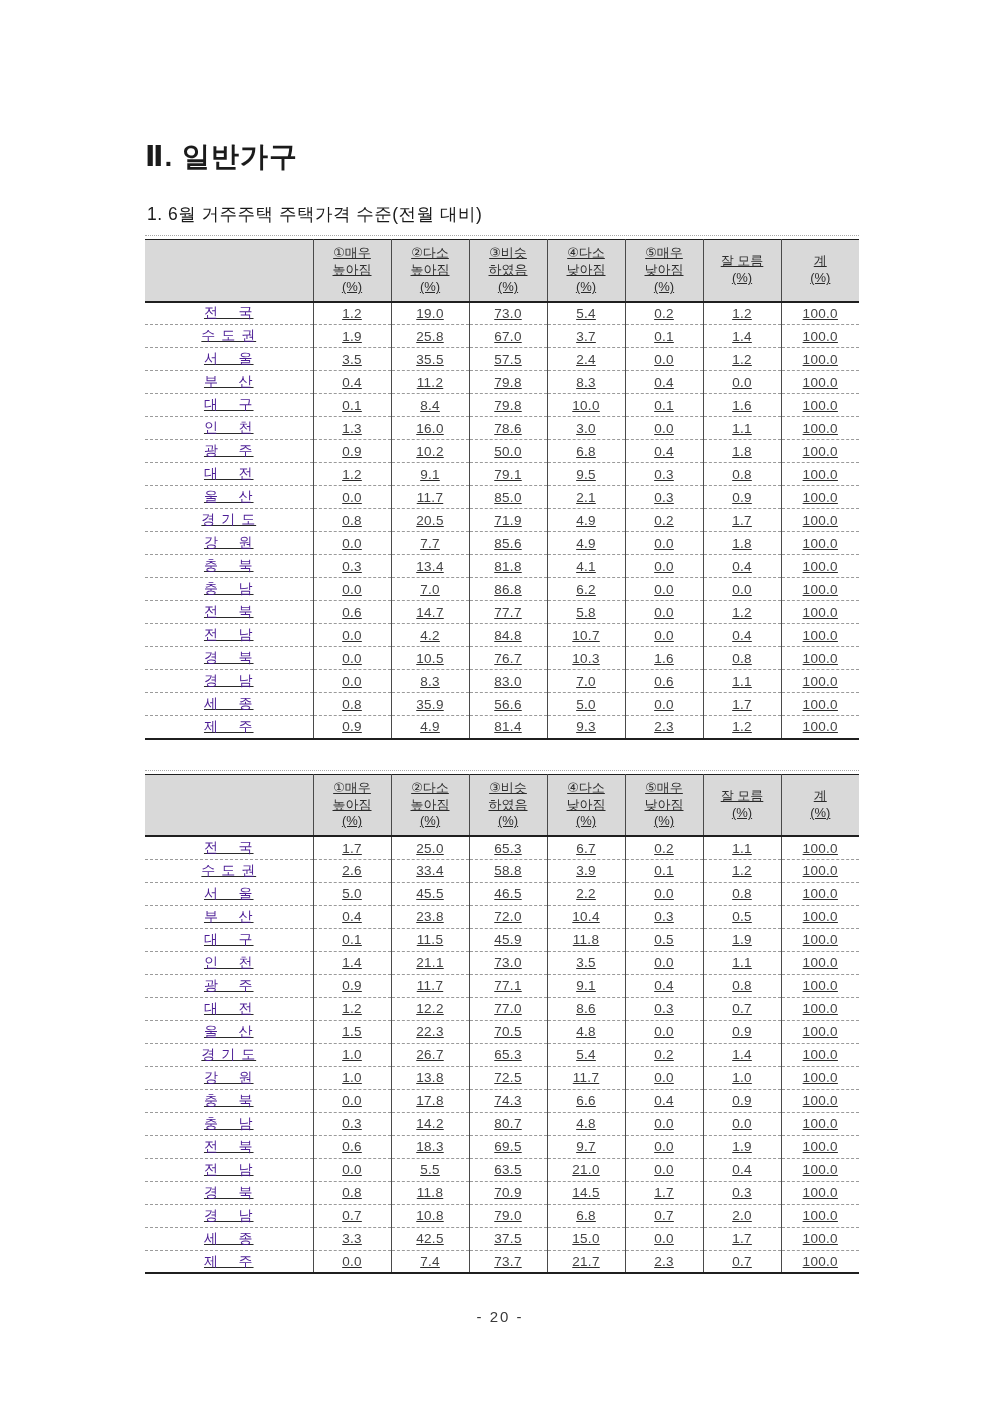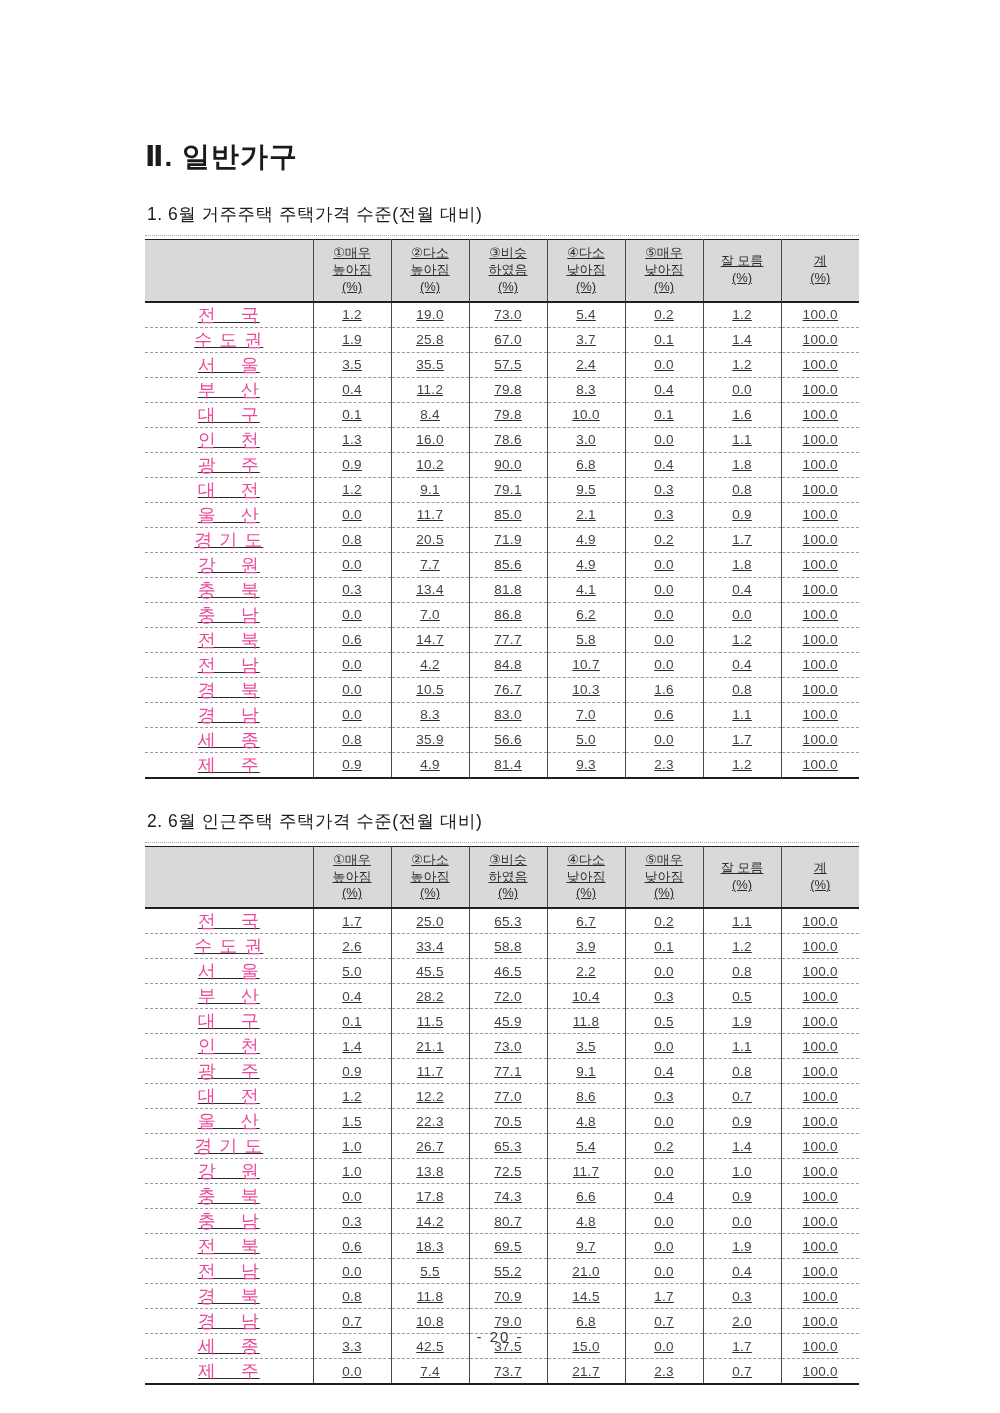--- a/index.html
+++ b/index.html
@@ -65,27 +65,27 @@
     text-align: center;
     vertical-align: middle;
     color: #454545;
     border-bottom: 1px dashed #9b9b9b;
     padding: 0 2px;
     letter-spacing: 0.3px;
   }
   tbody tr:last-child td { border-bottom: none; }
   td.region {
     white-space: pre;
-    font-size: 18px;
-    color: #ec4899;
+    font-size: 14px;
+    color: #4c1d95;
     letter-spacing: 1px;
   }
   .page-number {
     position: absolute;
-    bottom: 68px;
+    bottom: 88px;
     left: 0;
     width: 100%;
     text-align: center;
     font-size: 15px;
     color: #3a3a3a;
     letter-spacing: 2px;
   }
 </style>
 </head>
 <body>
@@ -205,21 +205,21 @@
               <td>78.6</td>
               <td>3.0</td>
               <td>0.0</td>
               <td>1.1</td>
               <td>100.0</td>
             </tr>
             <tr>
               <td class="region">광    주</td>
               <td>0.9</td>
               <td>10.2</td>
-              <td>90.0</td>
+              <td>50.0</td>
               <td>6.8</td>
               <td>0.4</td>
               <td>1.8</td>
               <td>100.0</td>
             </tr>
             <tr>
               <td class="region">대    전</td>
               <td>1.2</td>
               <td>9.1</td>
               <td>79.1</td>
@@ -337,21 +337,20 @@
               <td>2.3</td>
               <td>1.2</td>
               <td>100.0</td>
             </tr>
           </tbody>
       </table>
     </div>
   </div>
 
   <div class="section-block">
-    <div class="section-title">2. 6월 인근주택 주택가격 수준(전월 대비)</div>
     <div class="table-wrap">
       <div class="dotted-topline"></div>
       <table>
         <colgroup>
           <col class="col-region">
           <col class="col-data">
             <col class="col-data">
             <col class="col-data">
             <col class="col-data">
             <col class="col-data">
@@ -423,21 +422,21 @@
               <td>45.5</td>
               <td>46.5</td>
               <td>2.2</td>
               <td>0.0</td>
               <td>0.8</td>
               <td>100.0</td>
             </tr>
             <tr>
               <td class="region">부    산</td>
               <td>0.4</td>
-              <td>28.2</td>
+              <td>23.8</td>
               <td>72.0</td>
               <td>10.4</td>
               <td>0.3</td>
               <td>0.5</td>
               <td>100.0</td>
             </tr>
             <tr>
               <td class="region">대    구</td>
               <td>0.1</td>
               <td>11.5</td>
@@ -534,21 +533,21 @@
               <td>69.5</td>
               <td>9.7</td>
               <td>0.0</td>
               <td>1.9</td>
               <td>100.0</td>
             </tr>
             <tr>
               <td class="region">전    남</td>
               <td>0.0</td>
               <td>5.5</td>
-              <td>55.2</td>
+              <td>63.5</td>
               <td>21.0</td>
               <td>0.0</td>
               <td>0.4</td>
               <td>100.0</td>
             </tr>
             <tr>
               <td class="region">경    북</td>
               <td>0.8</td>
               <td>11.8</td>
               <td>70.9</td>

